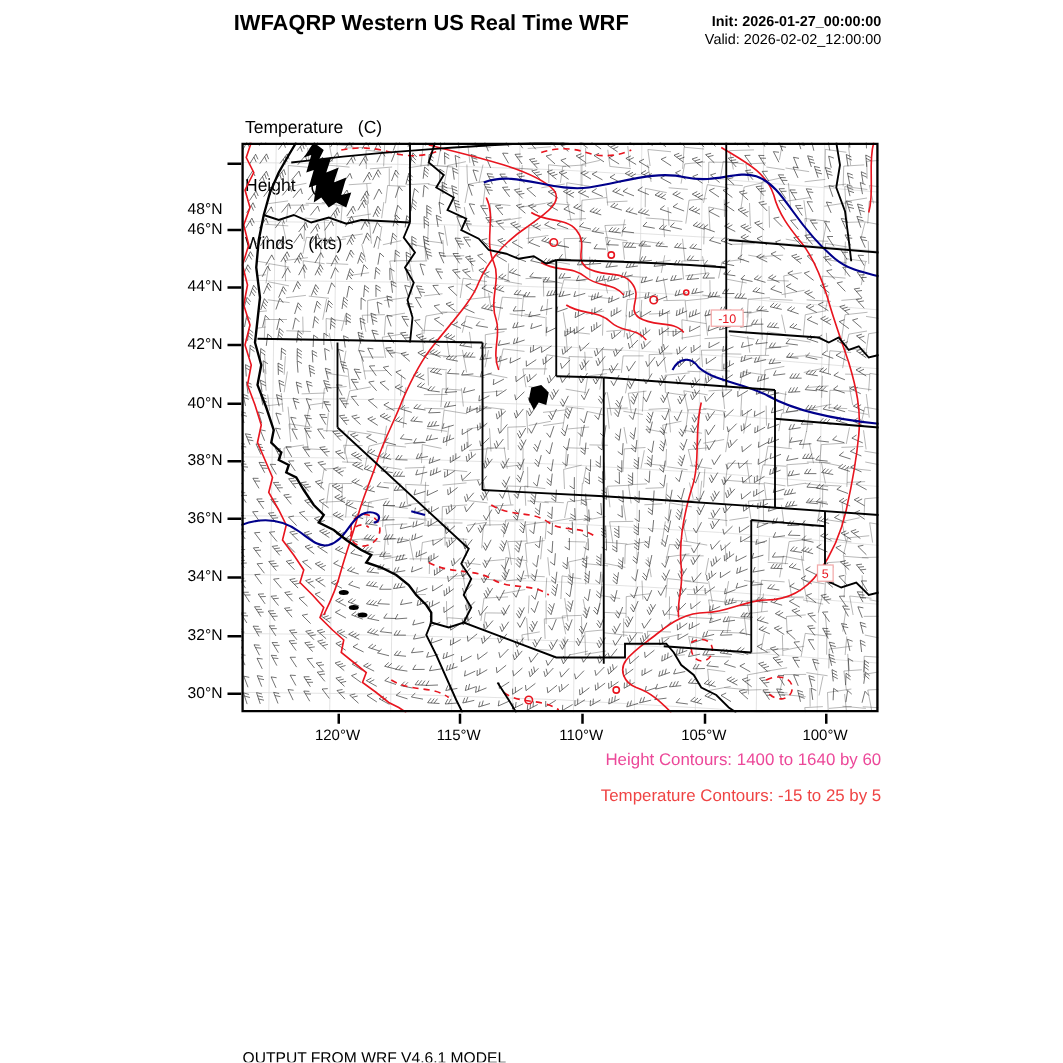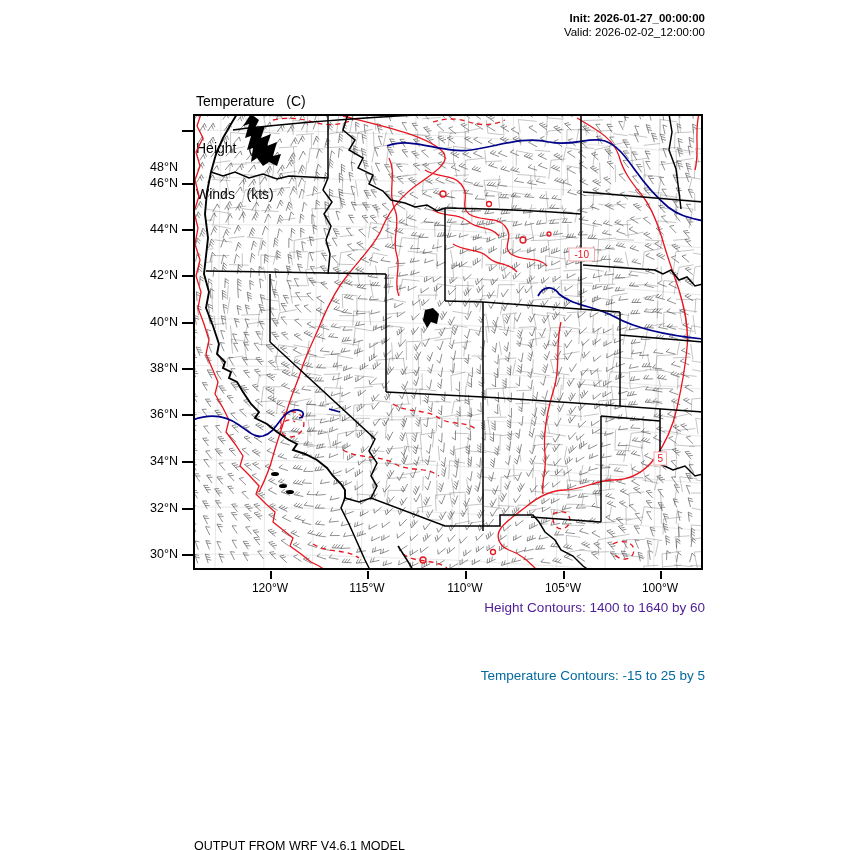--- a/index.html
+++ b/index.html
@@ -20,20 +20,21 @@
   .legend-height{top:600px;}
   .legend-temp{top:629px;}
   .footer{position:absolute;left:194px;top:809px;font-size:12.5px;line-height:15px;white-space:pre;}
   svg{display:block;}
 </style>
 </head>
 <body>
 
 <div id="page">
 
+  <div class="title">IWFAQRP Western US Real Time WRF</div>
 
   <div class="initblock">
     <div class="initline">Init: 2026-01-27_00:00:00</div>
     <div class="validline">Valid: 2026-02-02_12:00:00</div>
   </div>
 
   <div class="fields">
     <div>Temperature   (C)</div>
     <div>Height   (m)</div>
     <div>Winds   (kts)</div>
@@ -187,21 +188,21 @@
       <div class="lon-tick" style="left: 367px;"></div>
       <div class="lon-label" style="left: 339px;">115°W</div>
       <div class="lon-tick" style="left: 465px;"></div>
       <div class="lon-label" style="left: 437px;">110°W</div>
       <div class="lon-tick" style="left: 563px;"></div>
       <div class="lon-label" style="left: 535px;">105°W</div>
       <div class="lon-tick" style="left: 660px;"></div>
       <div class="lon-label" style="left: 632px;">100°W</div>
     </div>
 
-  <div class="legend-line legend-height" style="color: #4c1d95;">Height Contours: 1400 to 1640 by 60</div>
-  <div class="legend-line legend-temp" style="color: #0369a1; margin-top: 39px;">Temperature Contours: -15 to 25 by 5</div>
+  <div class="legend-line legend-height" style="color: #ec4899;">Height Contours: 1400 to 1640 by 60</div>
+  <div class="legend-line legend-temp" style="color: #ef4444;">Temperature Contours: -15 to 25 by 5</div>
 
   <div class="footer">
     <div>OUTPUT FROM WRF V4.6.1 MODEL</div>
     
   </div>
 
 </div>
 
 </body></html>

